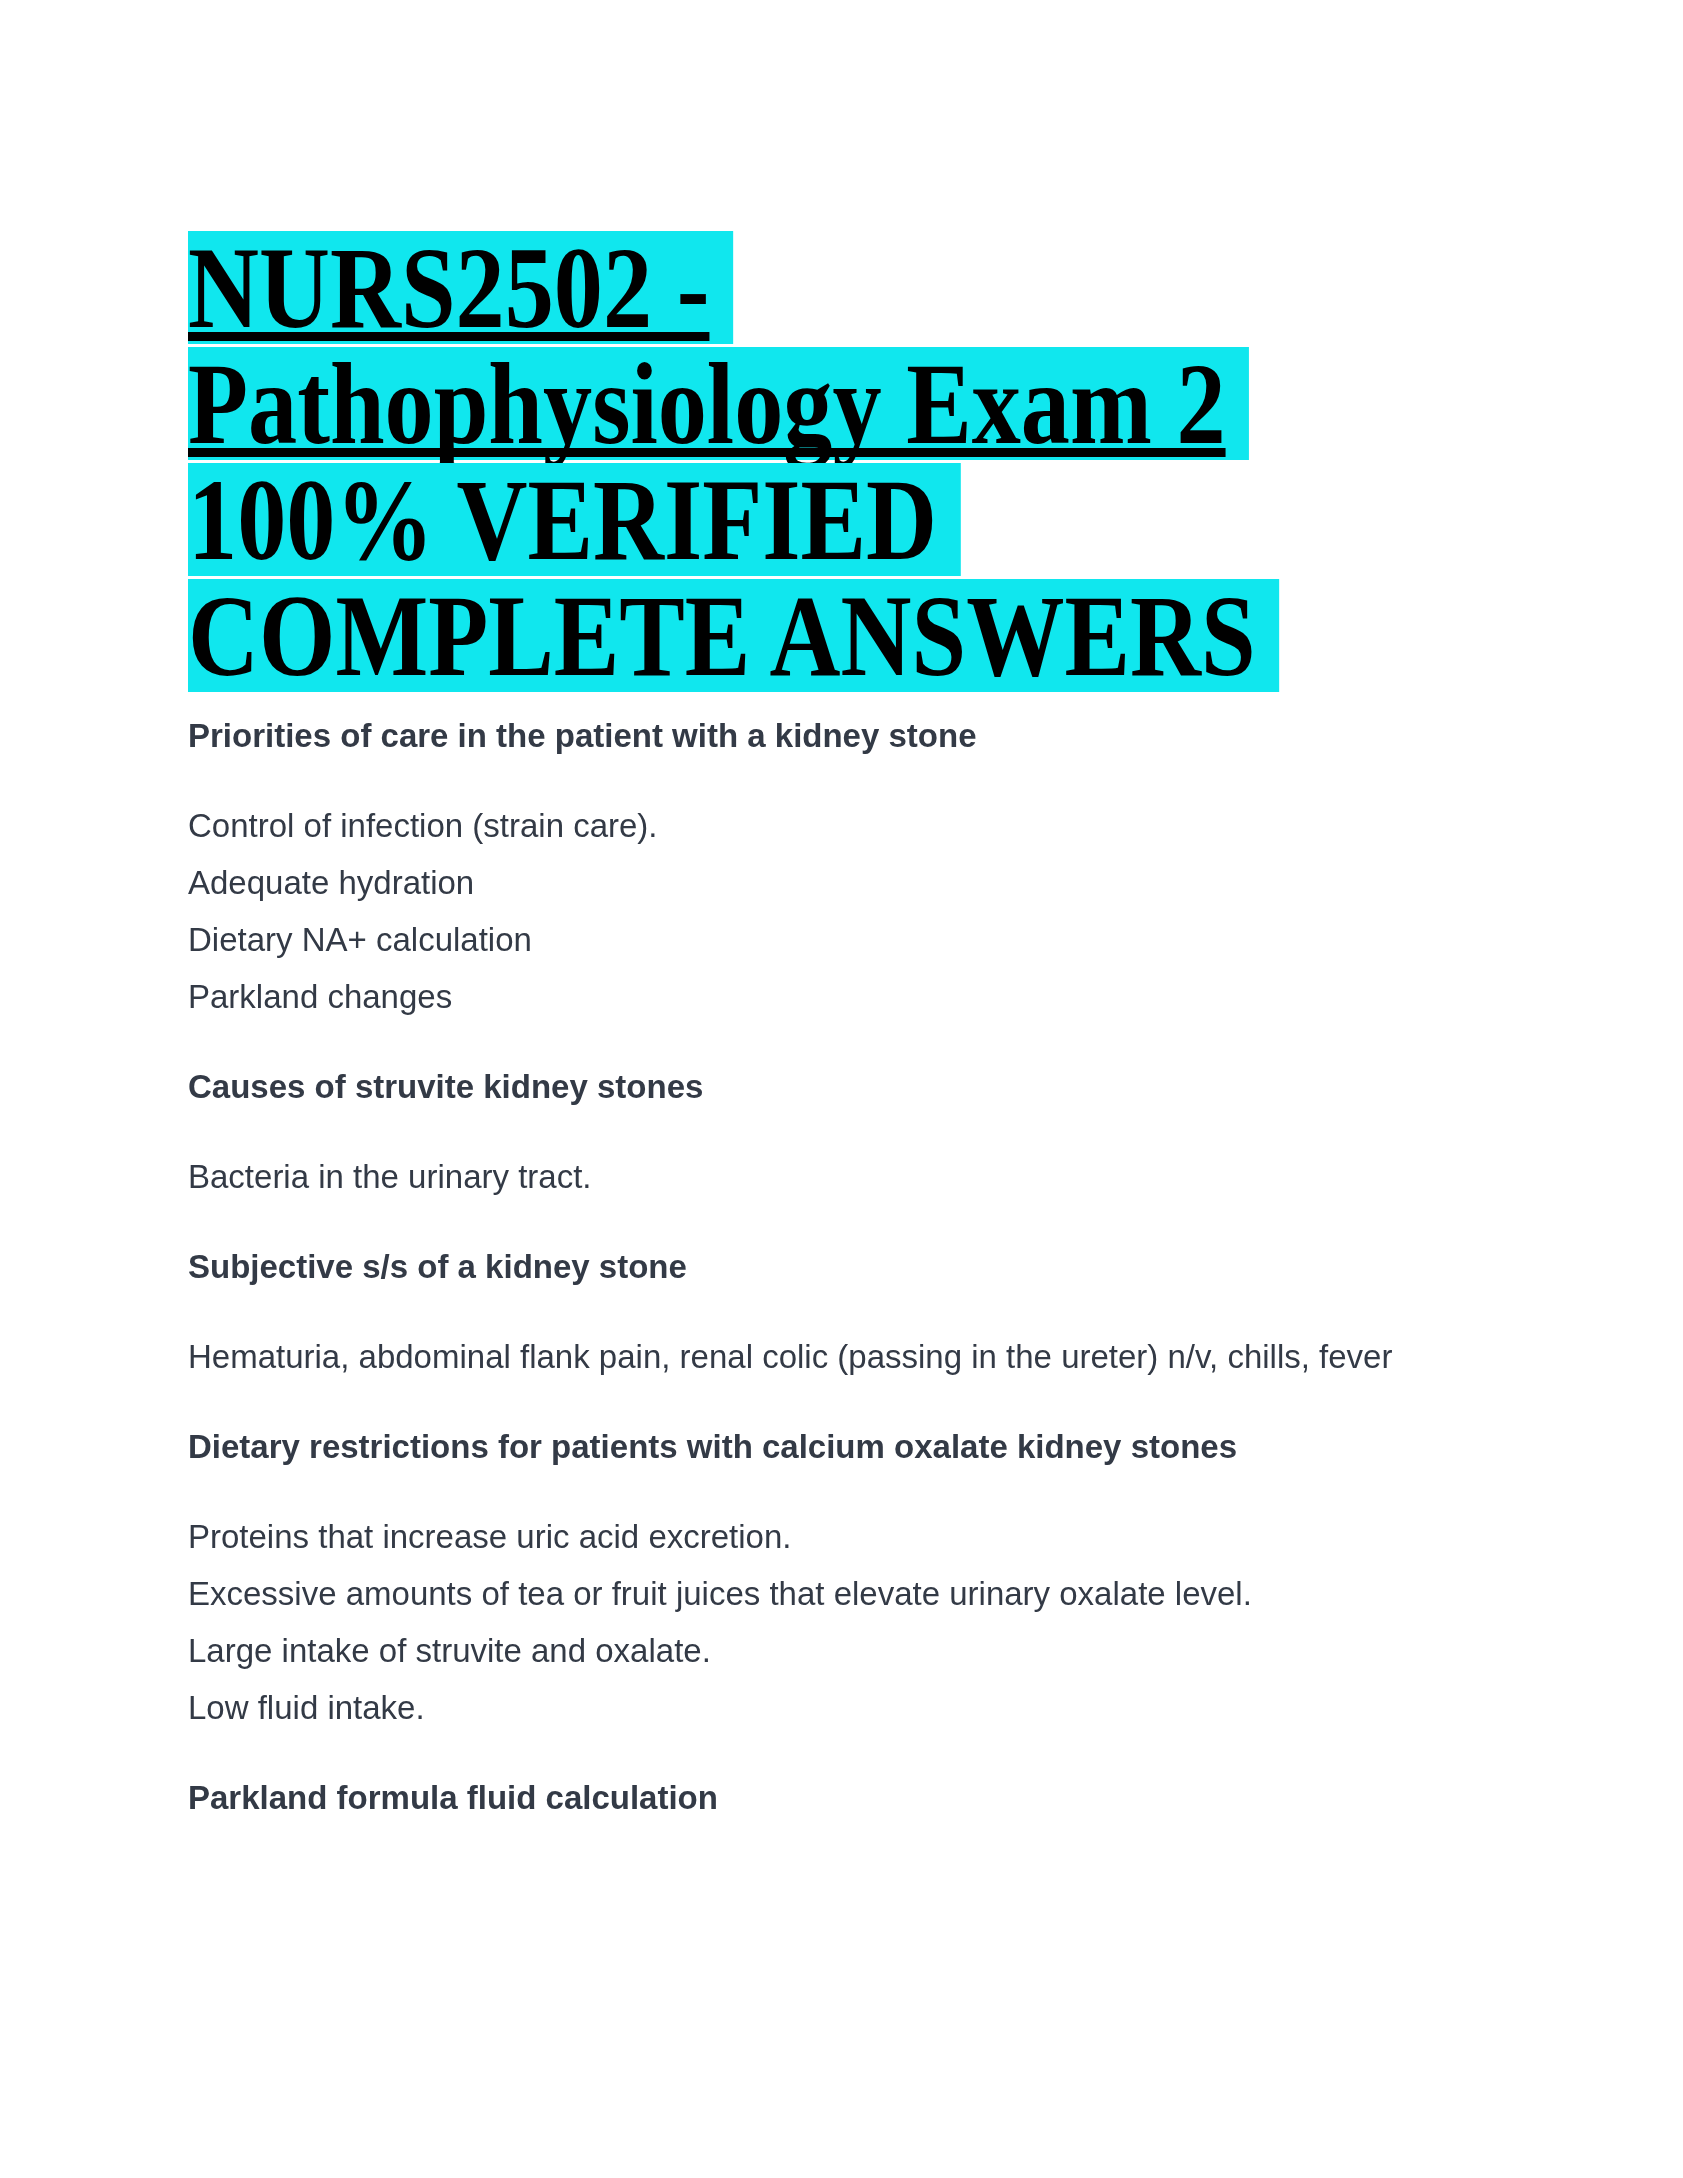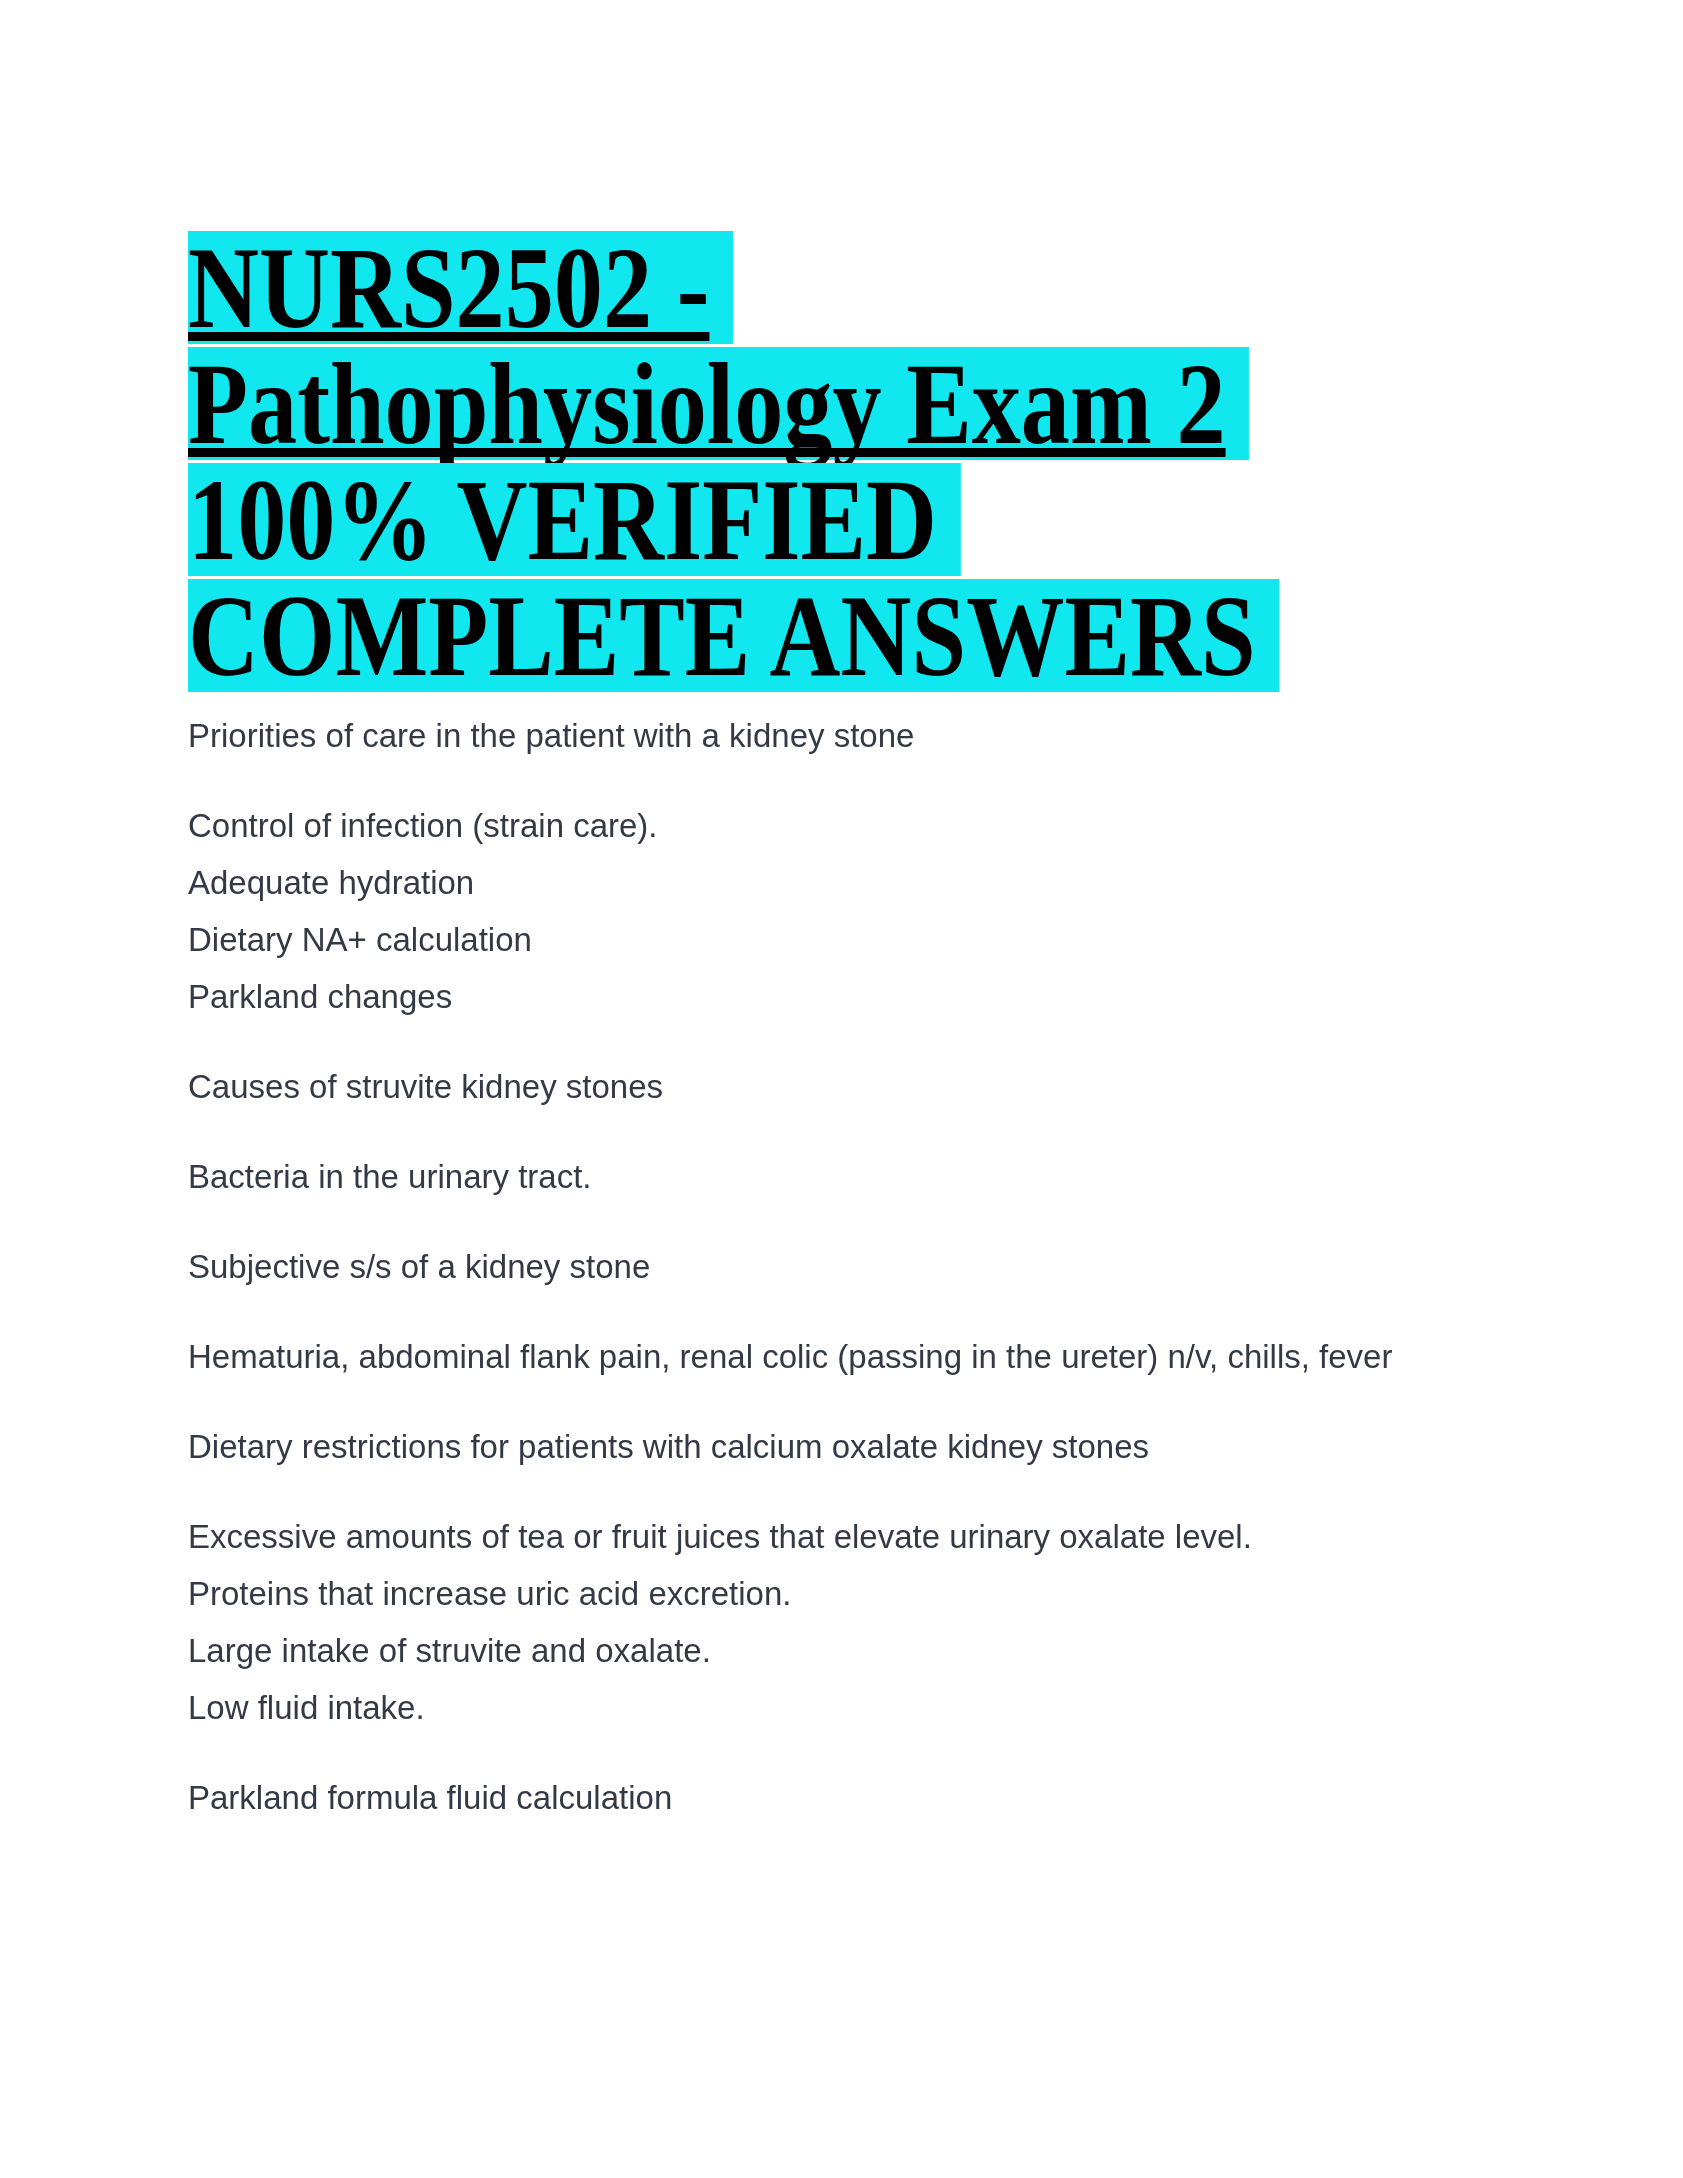--- a/index.html
+++ b/index.html
@@ -44,21 +44,21 @@
     text-underline-offset:5px;
     text-decoration-skip-ink:none;
   }
   
   .qa-block{
     color:var(--text-color,#333a46);
     font-size:33px;
     line-height:57px;
   }
   .question{
-    font-weight:normal;
+    font-weight:bold;
     margin:33px 0 0 0;
   }
   .question.first{
     margin-top:12px;
   }
   .answers{
     margin:33px 0 0 0;
   }
   .answer-line{
     white-space:nowrap;
@@ -100,22 +100,22 @@
         <div class="answer-line">Bacteria in the urinary tract.</div>
       </div>
 
       <div class="question">Subjective s/s of a kidney stone</div>
       <div class="answers">
         <div class="answer-line">Hematuria, abdominal flank pain, renal colic (passing in the ureter) n/v, chills, fever</div>
       </div>
 
       <div class="question">Dietary restrictions for patients with calcium oxalate kidney stones</div>
       <div class="answers">
+        <div class="answer-line">Proteins that increase uric acid excretion.</div>
         <div class="answer-line">Excessive amounts of tea or fruit juices that elevate urinary oxalate level.</div>
-        <div class="answer-line">Proteins that increase uric acid excretion.</div>
         <div class="answer-line">Large intake of struvite and oxalate.</div>
         <div class="answer-line">Low fluid intake.</div>
       </div>
 
       <div class="question">Parkland formula fluid calculation</div>
 
     </div>
   </div>
 </div>
 

